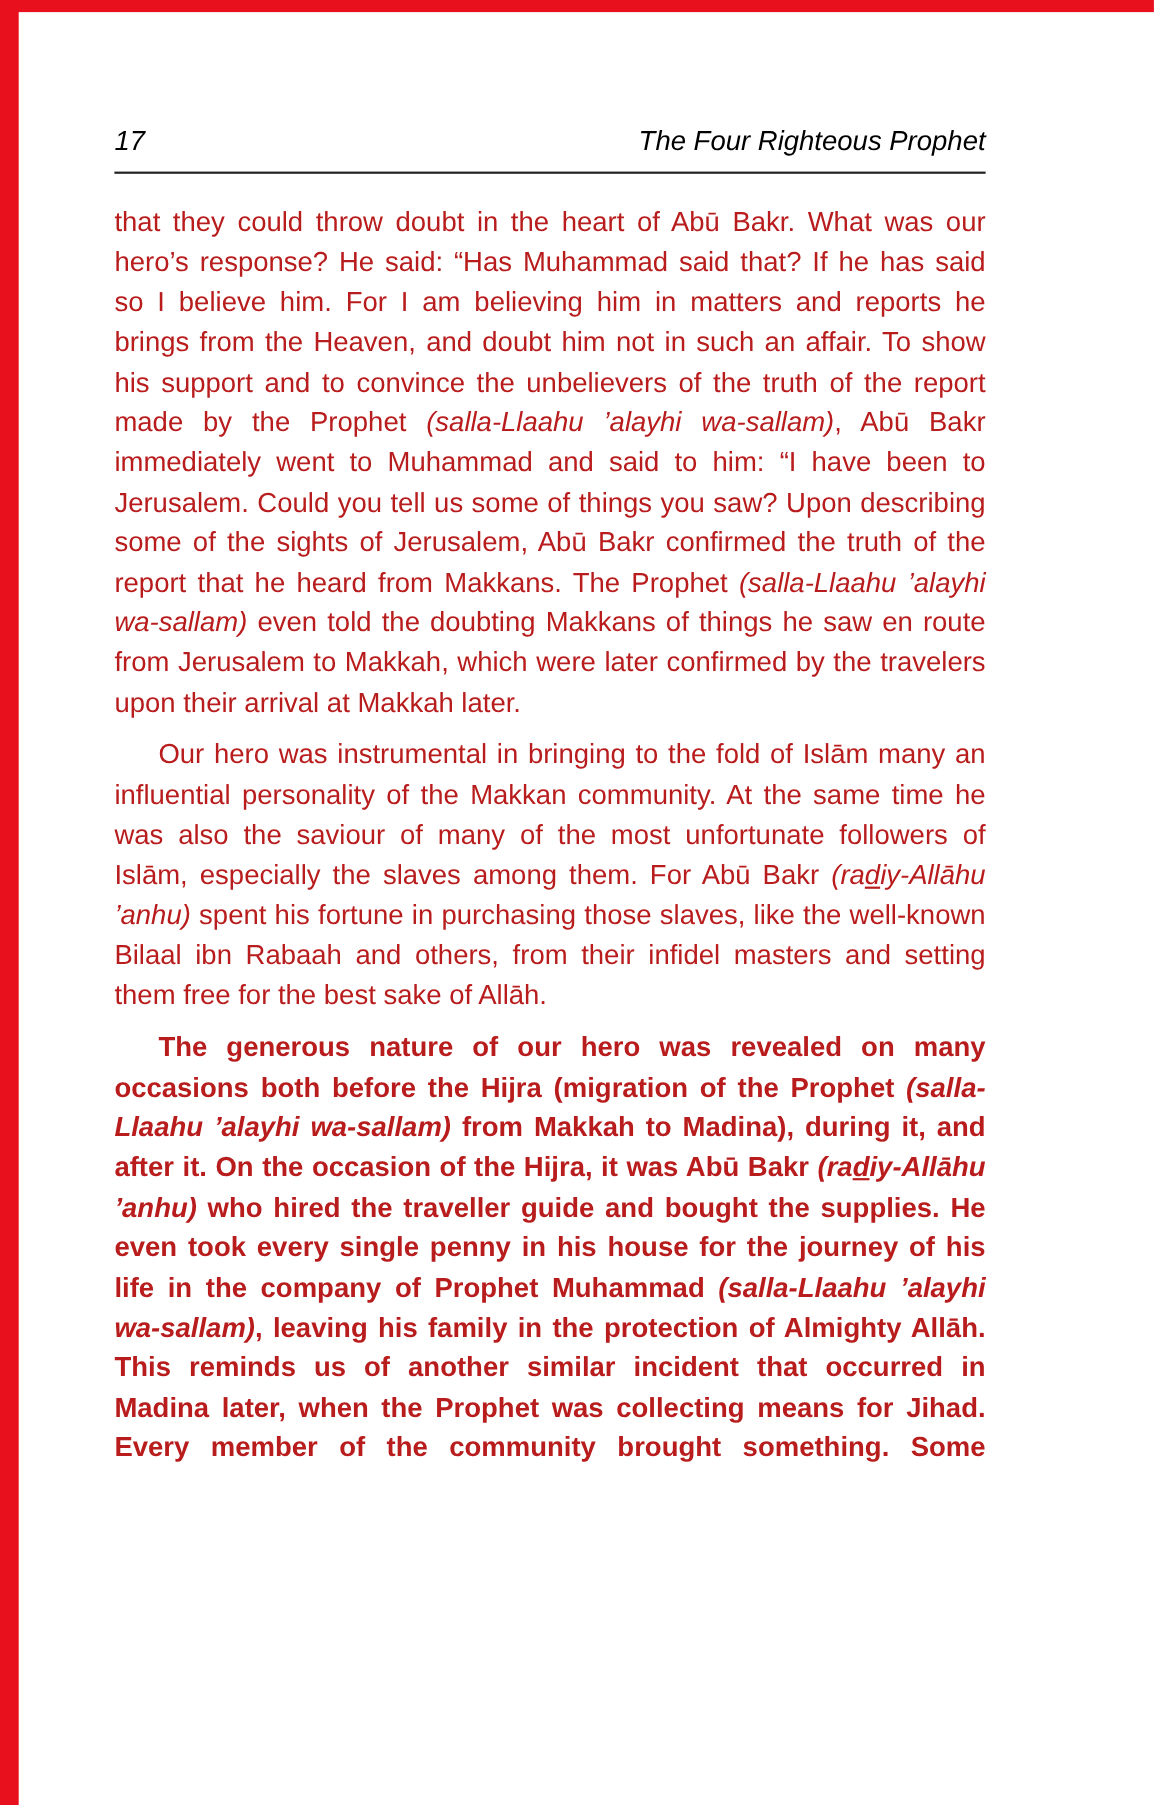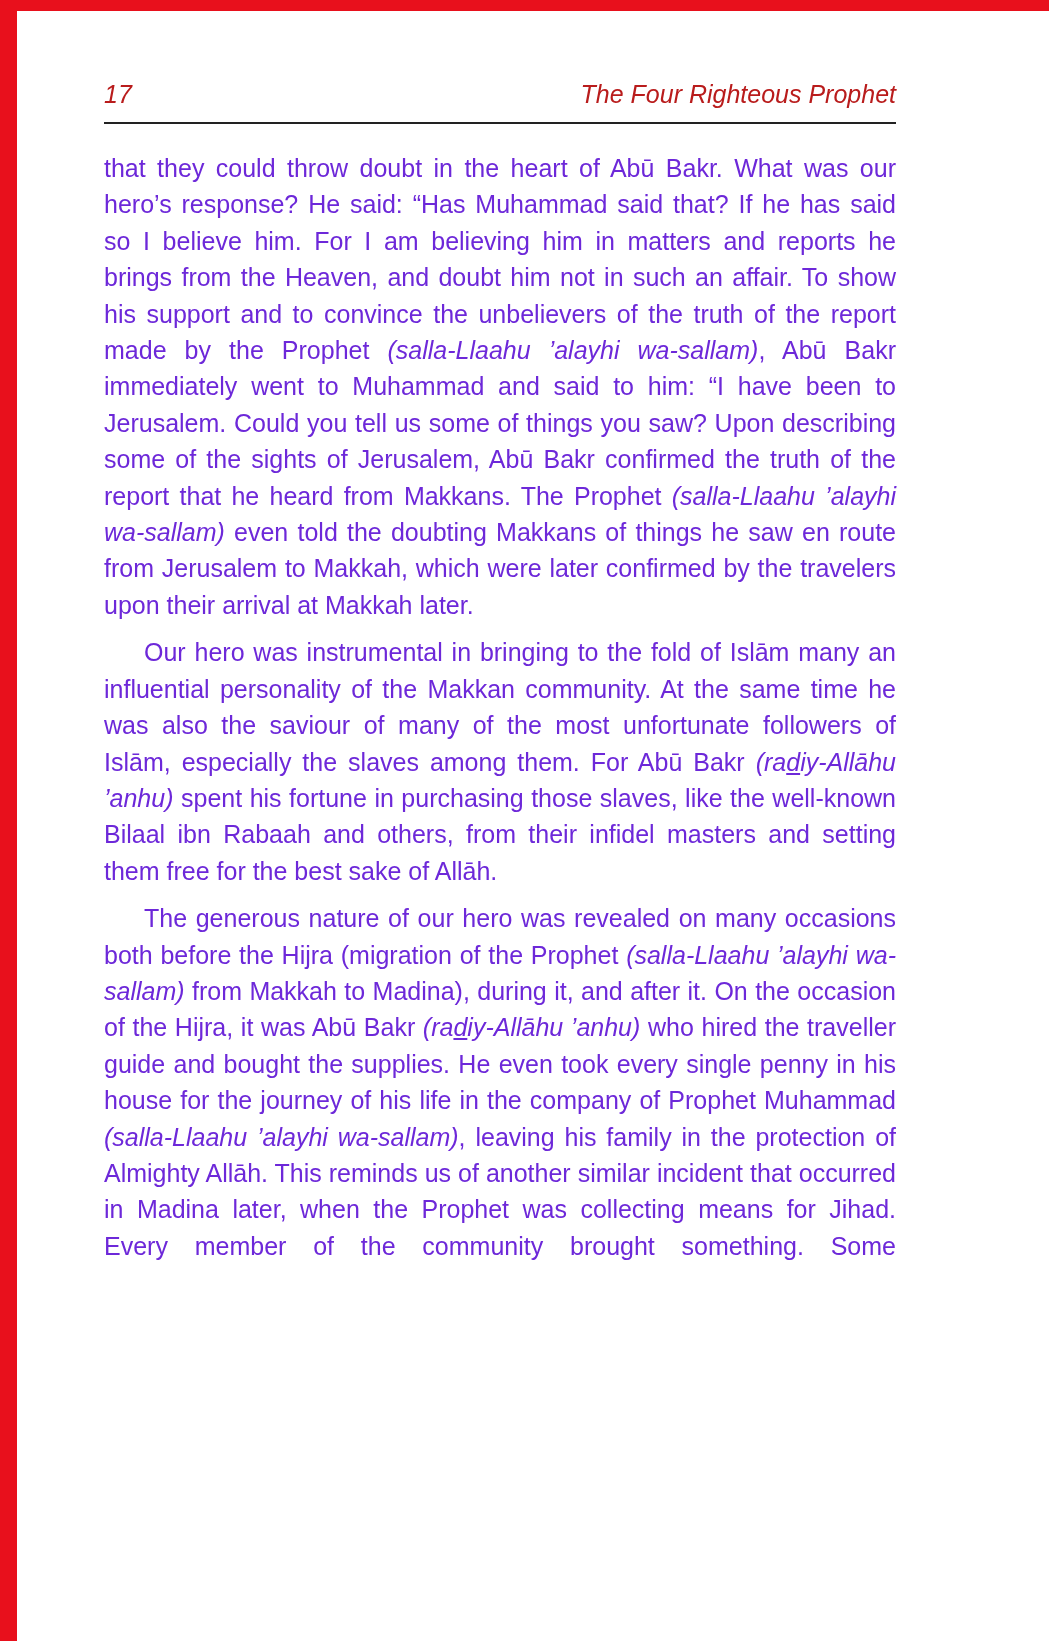--- a/index.html
+++ b/index.html
@@ -27,40 +27,41 @@
     left: 104px;
     top: 80px;
     width: 792px;
   }
   .header {
     display: flex;
     justify-content: space-between;
     align-items: baseline;
     font-size: 25px;
     font-style: italic;
-    color: #b91c1c;
+    color: #000000;
+    margin-top: 34px;
   }
   .header-rule {
     height: 0;
     border-bottom: 2.5px solid #222222;
     margin-top: 13px;
   }
   .text-body {
     margin-top: 26px;
     font-size: 25px;
     line-height: 36.4px;
     text-align: justify;
-    color: #6d28d9;
+    color: #b91c1c;
   }
   .text-body p {
     margin: 0 0 11px 0;
   }
   .text-body p.indent { text-indent: 40px; }
   .text-body p.jl { text-align-last: justify; }
-  .text-body p:last-child { margin-bottom: 0; }
+  .text-body p:last-child { margin-bottom: 0; font-weight: bold; }
 </style>
 </head>
 <body>
 
 <div class="edge-top" style="background: rgb(232, 16, 28);"></div>
 <div class="edge-left" style="background: rgb(232, 16, 28);"></div>
 
 <div class="content">
   <div class="header">
     <span>17</span>

